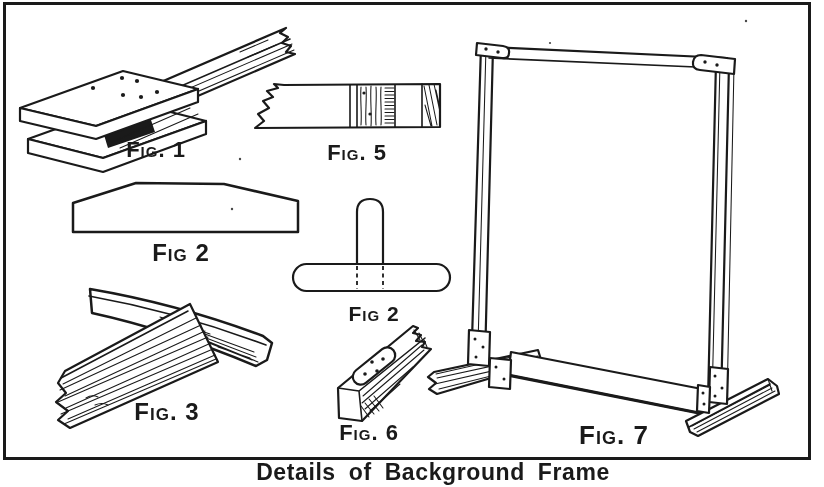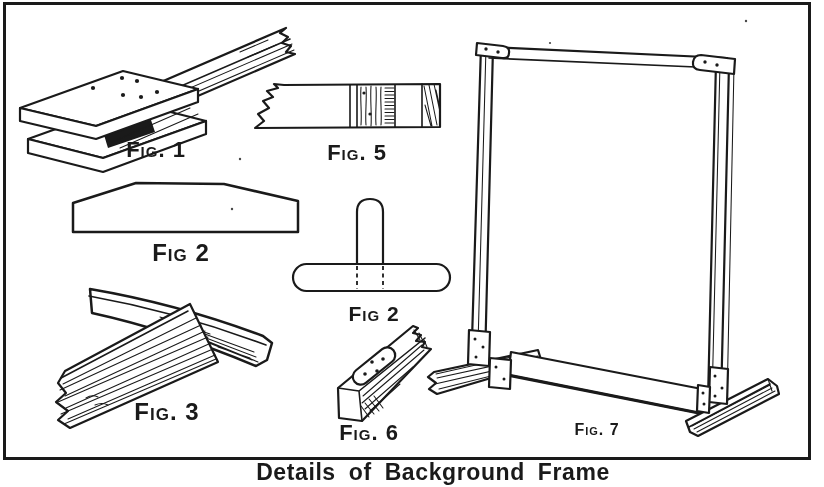--- a/index.html
+++ b/index.html
@@ -152,15 +152,15 @@
       <circle cx="550" cy="43" r="1.1"></circle>
   </g>
 </svg>
 
 <span class="figlabel" style="left:156px;top:139px;font-size:22px">Fig. 1</span>
 <span class="figlabel" style="left:181px;top:241px;font-size:24px">Fig 2</span>
 <span class="figlabel" style="left:167px;top:400px;font-size:24px">Fig. 3</span>
 <span class="figlabel" style="left:357px;top:142px;font-size:22px">Fig. 5</span>
 <span class="figlabel" style="left:374px;top:303px;font-size:21px">Fig 2</span>
 <span class="figlabel" style="left:369px;top:422px;font-size:22px">Fig. 6</span>
-<span class="figlabel" style="left:597px;top:422px;font-size:16px">Fig. 7</span>
+<span class="figlabel" style="left:614px;top:422px;font-size:26px">Fig. 7</span>
 
 <div class="caption">Details of Background Frame</div>
 
 </body></html>

